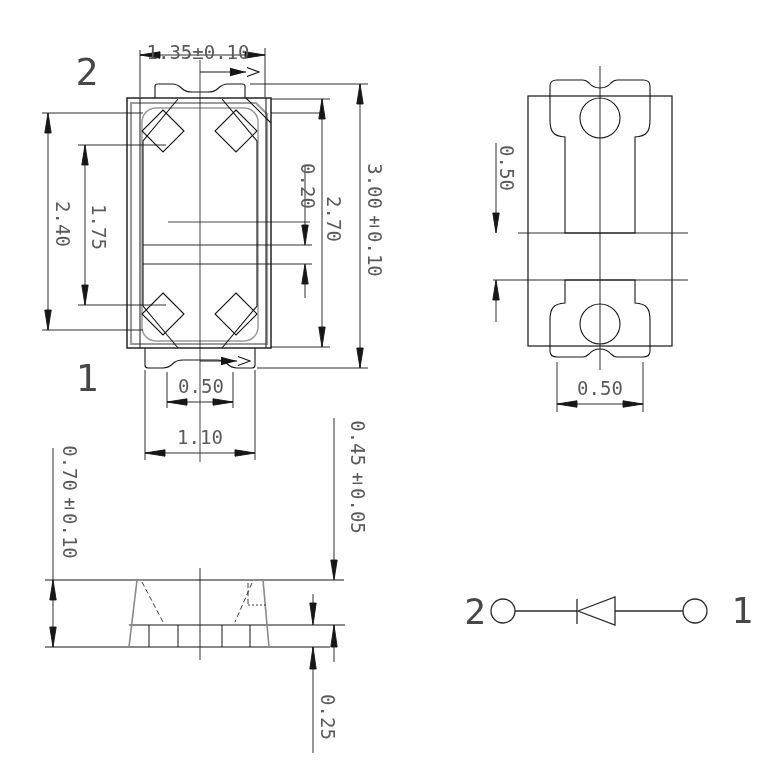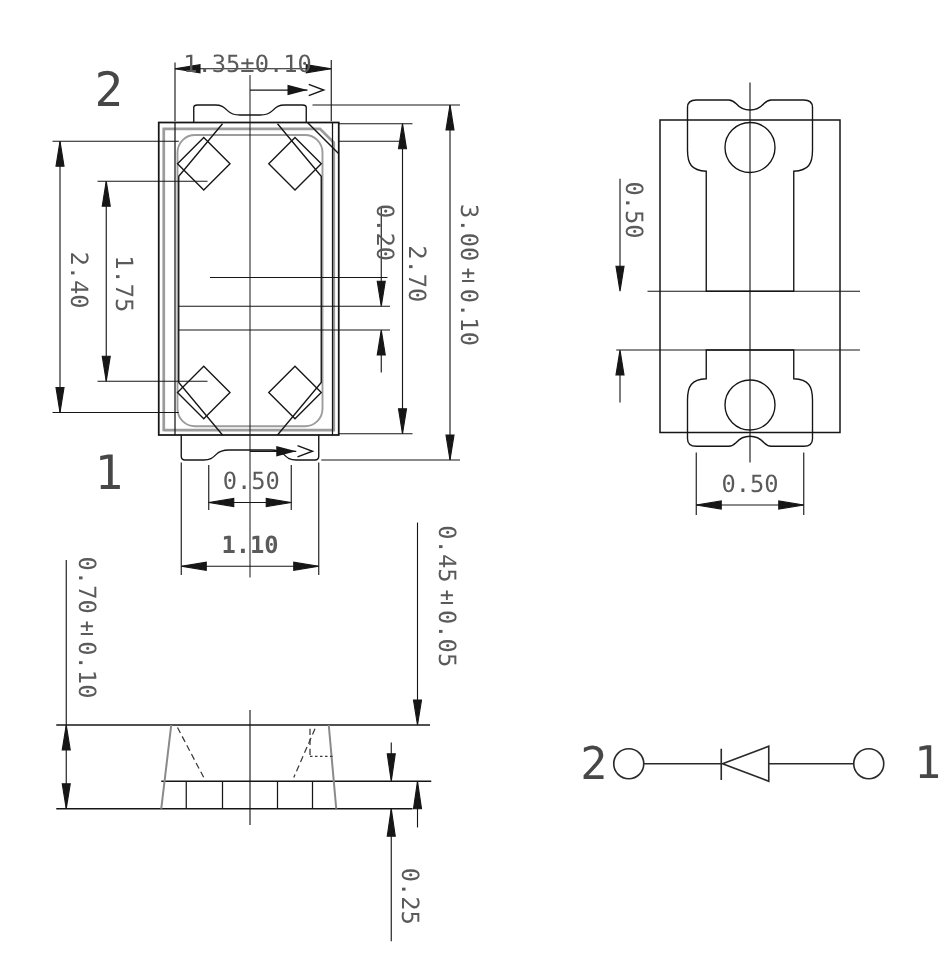--- a/index.html
+++ b/index.html
@@ -180,21 +180,21 @@
 
   <div class="lbl" style="left:198px;top:39px;margin-top:13px;">1.35±0.10</div>
   <div class="lbl pin" style="left:87px;top:72px;">2</div>
   <div class="lbl pin" style="left:87px;top:378px;">1</div>
   <div class="lbl v" style="left:62px;top:224px;">2.40</div>
   <div class="lbl v" style="left:98px;top:227px;">1.75</div>
   <div class="lbl v" style="left:307px;top:186px;">0.20</div>
   <div class="lbl v" style="left:333px;top:219px;">2.70</div>
   <div class="lbl v" style="left:374px;top:220px;">3.00±0.10</div>
   <div class="lbl" style="left:201px;top:386px;">0.50</div>
-  <div class="lbl" style="left:200px;top:437px;font-weight:bold;">1.10</div>
+  <div class="lbl" style="left:200px;top:437px;">1.10</div>
 
   <div class="lbl v" style="left:506px;top:168px;">0.50</div>
   <div class="lbl" style="left:600px;top:388px;">0.50</div>
 
   <div class="lbl v" style="left:69px;top:502px;">0.70±0.10</div>
   <div class="lbl v" style="left:357px;top:477px;">0.45±0.05</div>
   <div class="lbl v" style="left:327px;top:717px;">0.25</div>
 
   <div class="lbl schpin" style="left:475px;top:612px;">2</div>
   <div class="lbl schpin" style="left:742px;top:611px;">1</div>

